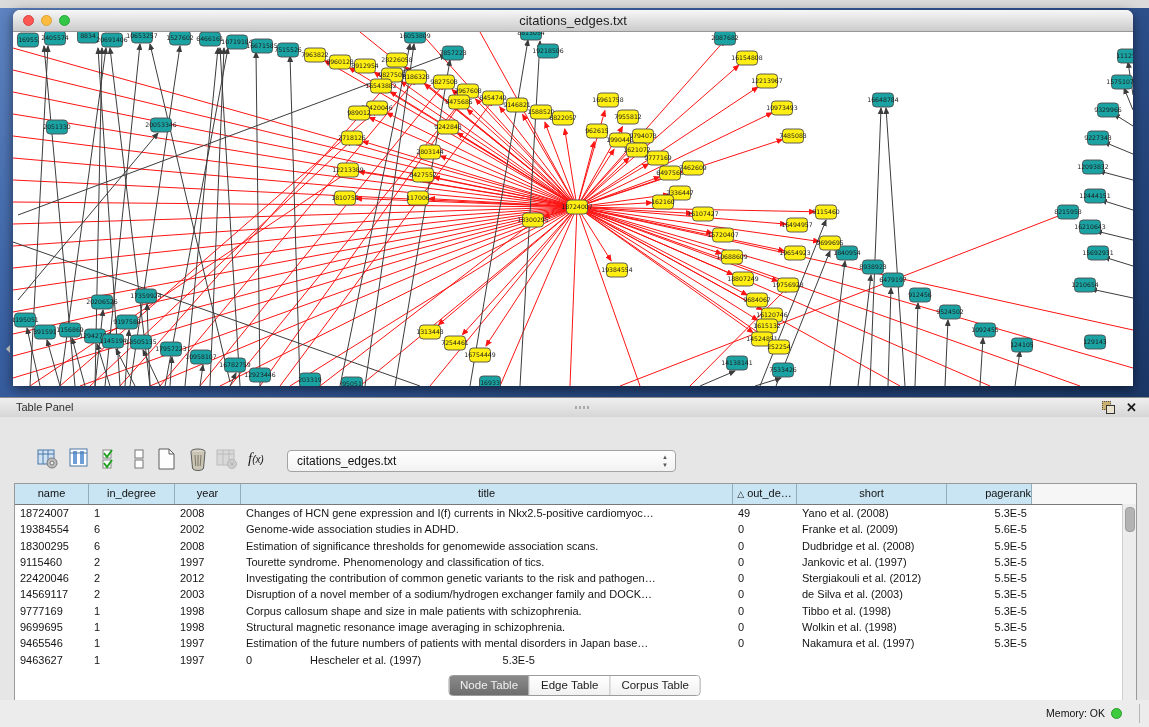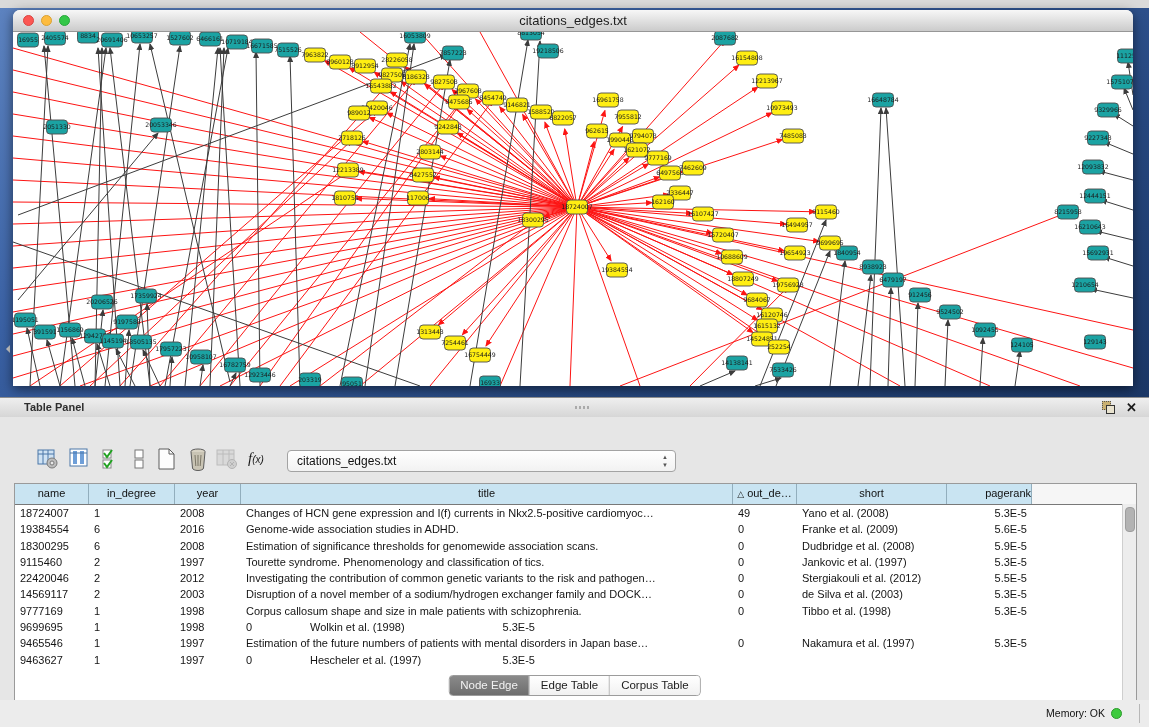--- a/index.html
+++ b/index.html
@@ -16,21 +16,21 @@
   .light{width:11px;height:11px;border-radius:50%;box-sizing:border-box;}
   .light.red{background:#fc5753;border:1px solid #d94542;}
   .light.yel{background:#fdbc40;border:1px solid #d9a133;}
   .light.grn{background:#34c748;border:1px solid #2aa73c;}
   .canvas{position:absolute;left:0;top:22px;width:1120px;height:354px;background:#fff;}
   .canvas svg{display:block;width:1120px;height:354px;}
 
   .panel-header{position:absolute;left:0;top:397px;width:1149px;height:19px;
                 background:linear-gradient(#efefef,#d6d6d6);border-top:1px solid #8d8d8d;border-bottom:1px solid #b5b5b5;
                 font-size:11px;color:#2e2e2e;}
-  .panel-header .ph-title{position:absolute;left:24px;line-height:19px;font-weight:bold;}
+  .panel-header .ph-title{position:absolute;left:16px;line-height:19px;}
   .grip{position:absolute;left:50%;top:8px;width:14px;height:3px;
         background:repeating-linear-gradient(90deg,#aaa 0 2px,transparent 2px 4px);}
   .float-icon{position:absolute;right:34px;top:3px;width:13px;height:13px;}
   .float-icon .sq1{position:absolute;left:0;top:0;width:7px;height:7px;border:1px dotted #555;background:#c9b071;}
   .float-icon .sq2{position:absolute;right:0;bottom:0;width:7px;height:7px;border:1px solid #333;background:#e9e3cf;}
   .close-x{position:absolute;right:12px;top:0;line-height:19px;font-size:13px;font-weight:bold;color:#1a1a1a;}
 
   .panel-body{position:absolute;left:0;top:417px;width:1149px;height:283px;background:#e6e6e6;}
 
   .toolbar{position:absolute;left:0;top:444px;width:978px;height:32px;padding-left:47px;}
@@ -580,21 +580,21 @@
           <div class="td c1">1</div>
           <div class="td c2">2008</div>
           <div class="td c3">Changes of HCN gene expression and I(f) currents in Nkx2.5-positive cardiomyoc…</div>
           <div class="td c4">49</div>
           <div class="td c5">Yano et al. (2008)</div>
           <div class="td c6">5.3E-5</div>
         </div>
         <div class="trow">
           <div class="td c0">19384554</div>
           <div class="td c1">6</div>
-          <div class="td c2">2016</div>
+          <div class="td c2">2002</div>
           <div class="td c3">Genome-wide association studies in ADHD.</div>
           <div class="td c4">0</div>
           <div class="td c5">Franke et al. (2009)</div>
           <div class="td c6">5.6E-5</div>
         </div>
         <div class="trow">
           <div class="td c0">18300295</div>
           <div class="td c1">6</div>
           <div class="td c2">2008</div>
           <div class="td c3">Estimation of significance thresholds for genomewide association scans.</div>
@@ -635,20 +635,21 @@
           <div class="td c2">1998</div>
           <div class="td c3">Corpus callosum shape and size in male patients with schizophrenia.</div>
           <div class="td c4">0</div>
           <div class="td c5">Tibbo et al. (1998)</div>
           <div class="td c6">5.3E-5</div>
         </div>
         <div class="trow">
           <div class="td c0">9699695</div>
           <div class="td c1">1</div>
           <div class="td c2">1998</div>
+          <div class="td c3">Structural magnetic resonance image averaging in schizophrenia.</div>
           <div class="td c4">0</div>
           <div class="td c5">Wolkin et al. (1998)</div>
           <div class="td c6">5.3E-5</div>
         </div>
         <div class="trow">
           <div class="td c0">9465546</div>
           <div class="td c1">1</div>
           <div class="td c2">1997</div>
           <div class="td c3">Estimation of the future numbers of patients with mental disorders in Japan base…</div>
           <div class="td c4">0</div>
@@ -663,21 +664,21 @@
           <div class="td c5">Hescheler et al. (1997)</div>
           <div class="td c6">5.3E-5</div>
         </div>
       </div>
     <div class="vscroll">
       <div class="vthumb"></div>
     </div>
   </div>
 
   <div class="tabs" id="tabs">
-      <span class="seg active">Node Edge</span>
+      <span class="seg active">Node Table</span>
       <span class="seg">Edge Table</span>
       <span class="seg">Corpus Table</span>
     </div>
 
   <div class="statusbar">
     <span class="mem-label">Memory: OK</span>
     <span class="mem-dot"></span>
     <span class="status-div"></span>
   </div>
 

